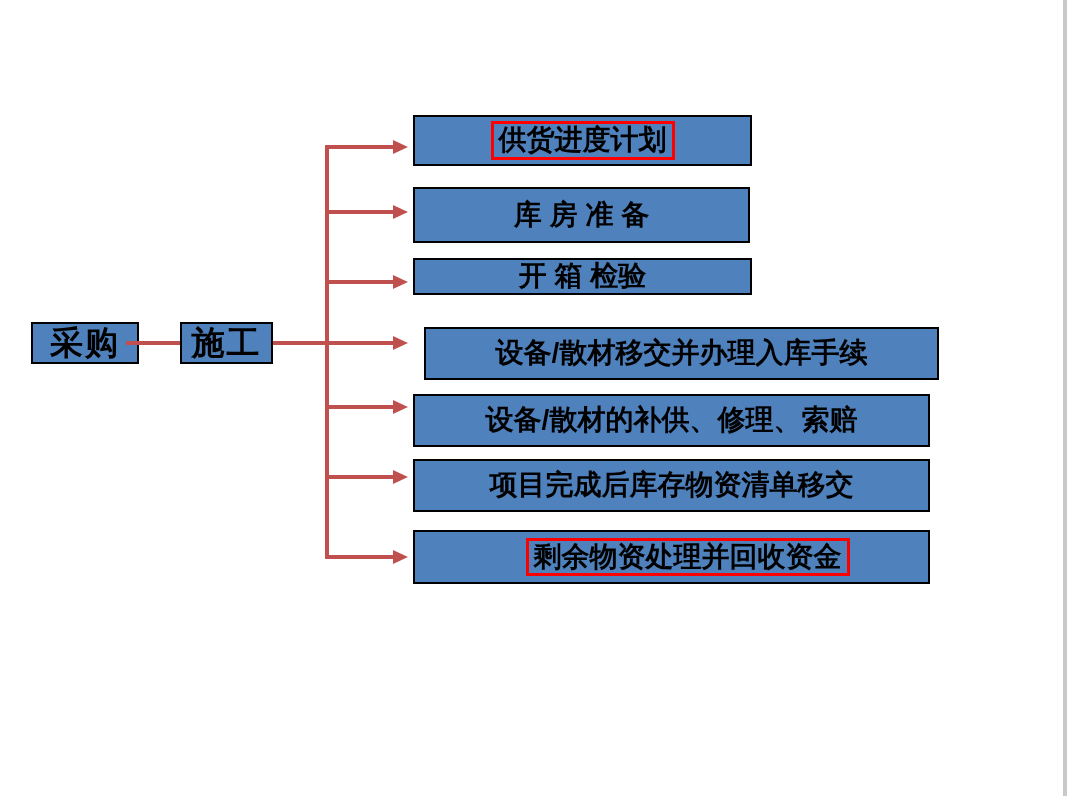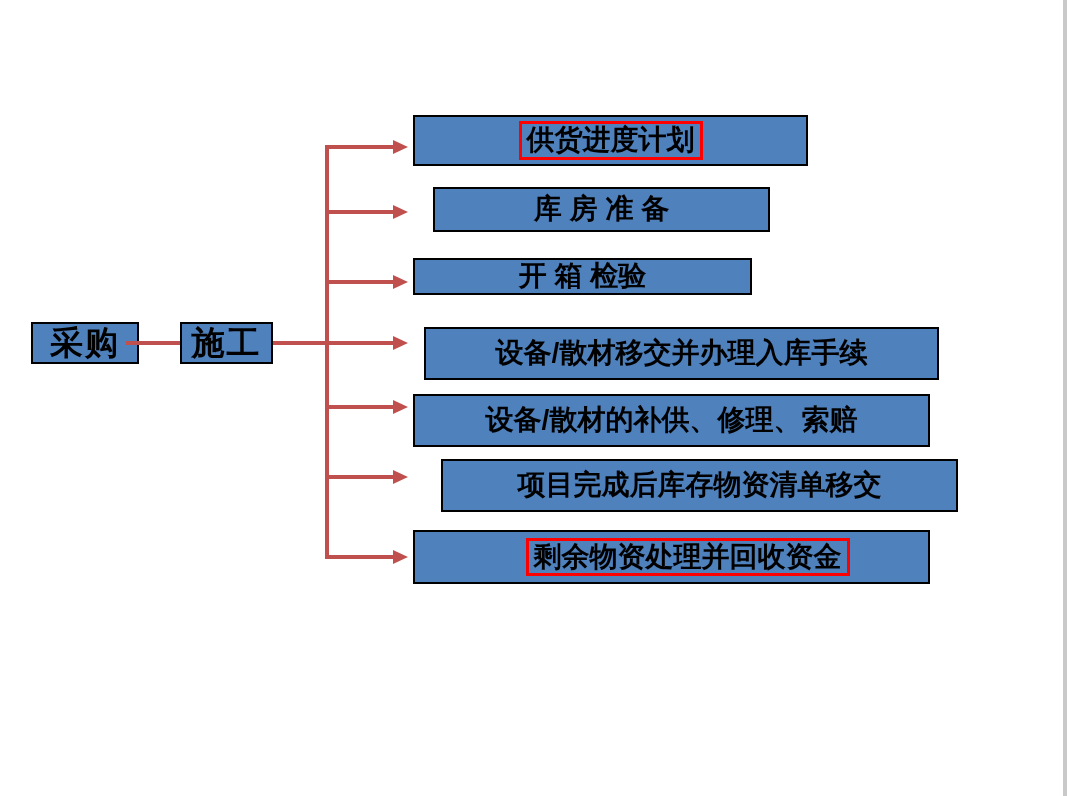--- a/index.html
+++ b/index.html
@@ -73,26 +73,26 @@
     top: 0;
     width: 4px;
     height: 796px;
     background: #C9C9C9;
   }
 
   
   #node-procurement   { left: 31px;  top: 322px; width: 108px;  height: 42px; }
   #node-construction  { left: 180px; top: 322px; width: 93px;  height: 42px; text-align: right; }
 
-  #rbox-0 { left: 413px; top: 115px; width: 395px; height: 51px; }
-  #rbox-1 { left: 433px; top: 187px; width: 337px; height: 45px; }
+  #rbox-0 { left: 413px; top: 115px; width: 339px; height: 51px; }
+  #rbox-1 { left: 413px; top: 187px; width: 337px; height: 56px; }
   #rbox-2 { left: 413px; top: 258px; width: 339px; height: 37px; }
   #rbox-3 { left: 424px; top: 327px; width: 515px; height: 53px; }
   #rbox-4 { left: 413px; top: 394px; width: 517px; height: 53px; }
-  #rbox-5 { left: 413px; top: 459px; width: 517px; height: 53px; margin-left: 28px; }
+  #rbox-5 { left: 413px; top: 459px; width: 517px; height: 53px; }
   #rbox-6 { left: 413px; top: 530px; width: 517px; height: 54px; padding-left: 32px; }
 
   #conn-a-b   { left: 126px; top: 341px; width: 54px; }
   #conn-trunk { left: 325px; top: 145px; height: 414px; }
 
   #branch-0 { left: 325px; top: 145px; width: 68px; }
   #branch-1 { left: 325px; top: 210px; width: 68px; }
   #branch-2 { left: 325px; top: 280px; width: 68px; }
   #branch-3 { left: 273px; top: 341px; width: 120px; } 
   #branch-4 { left: 325px; top: 405px; width: 68px; }

